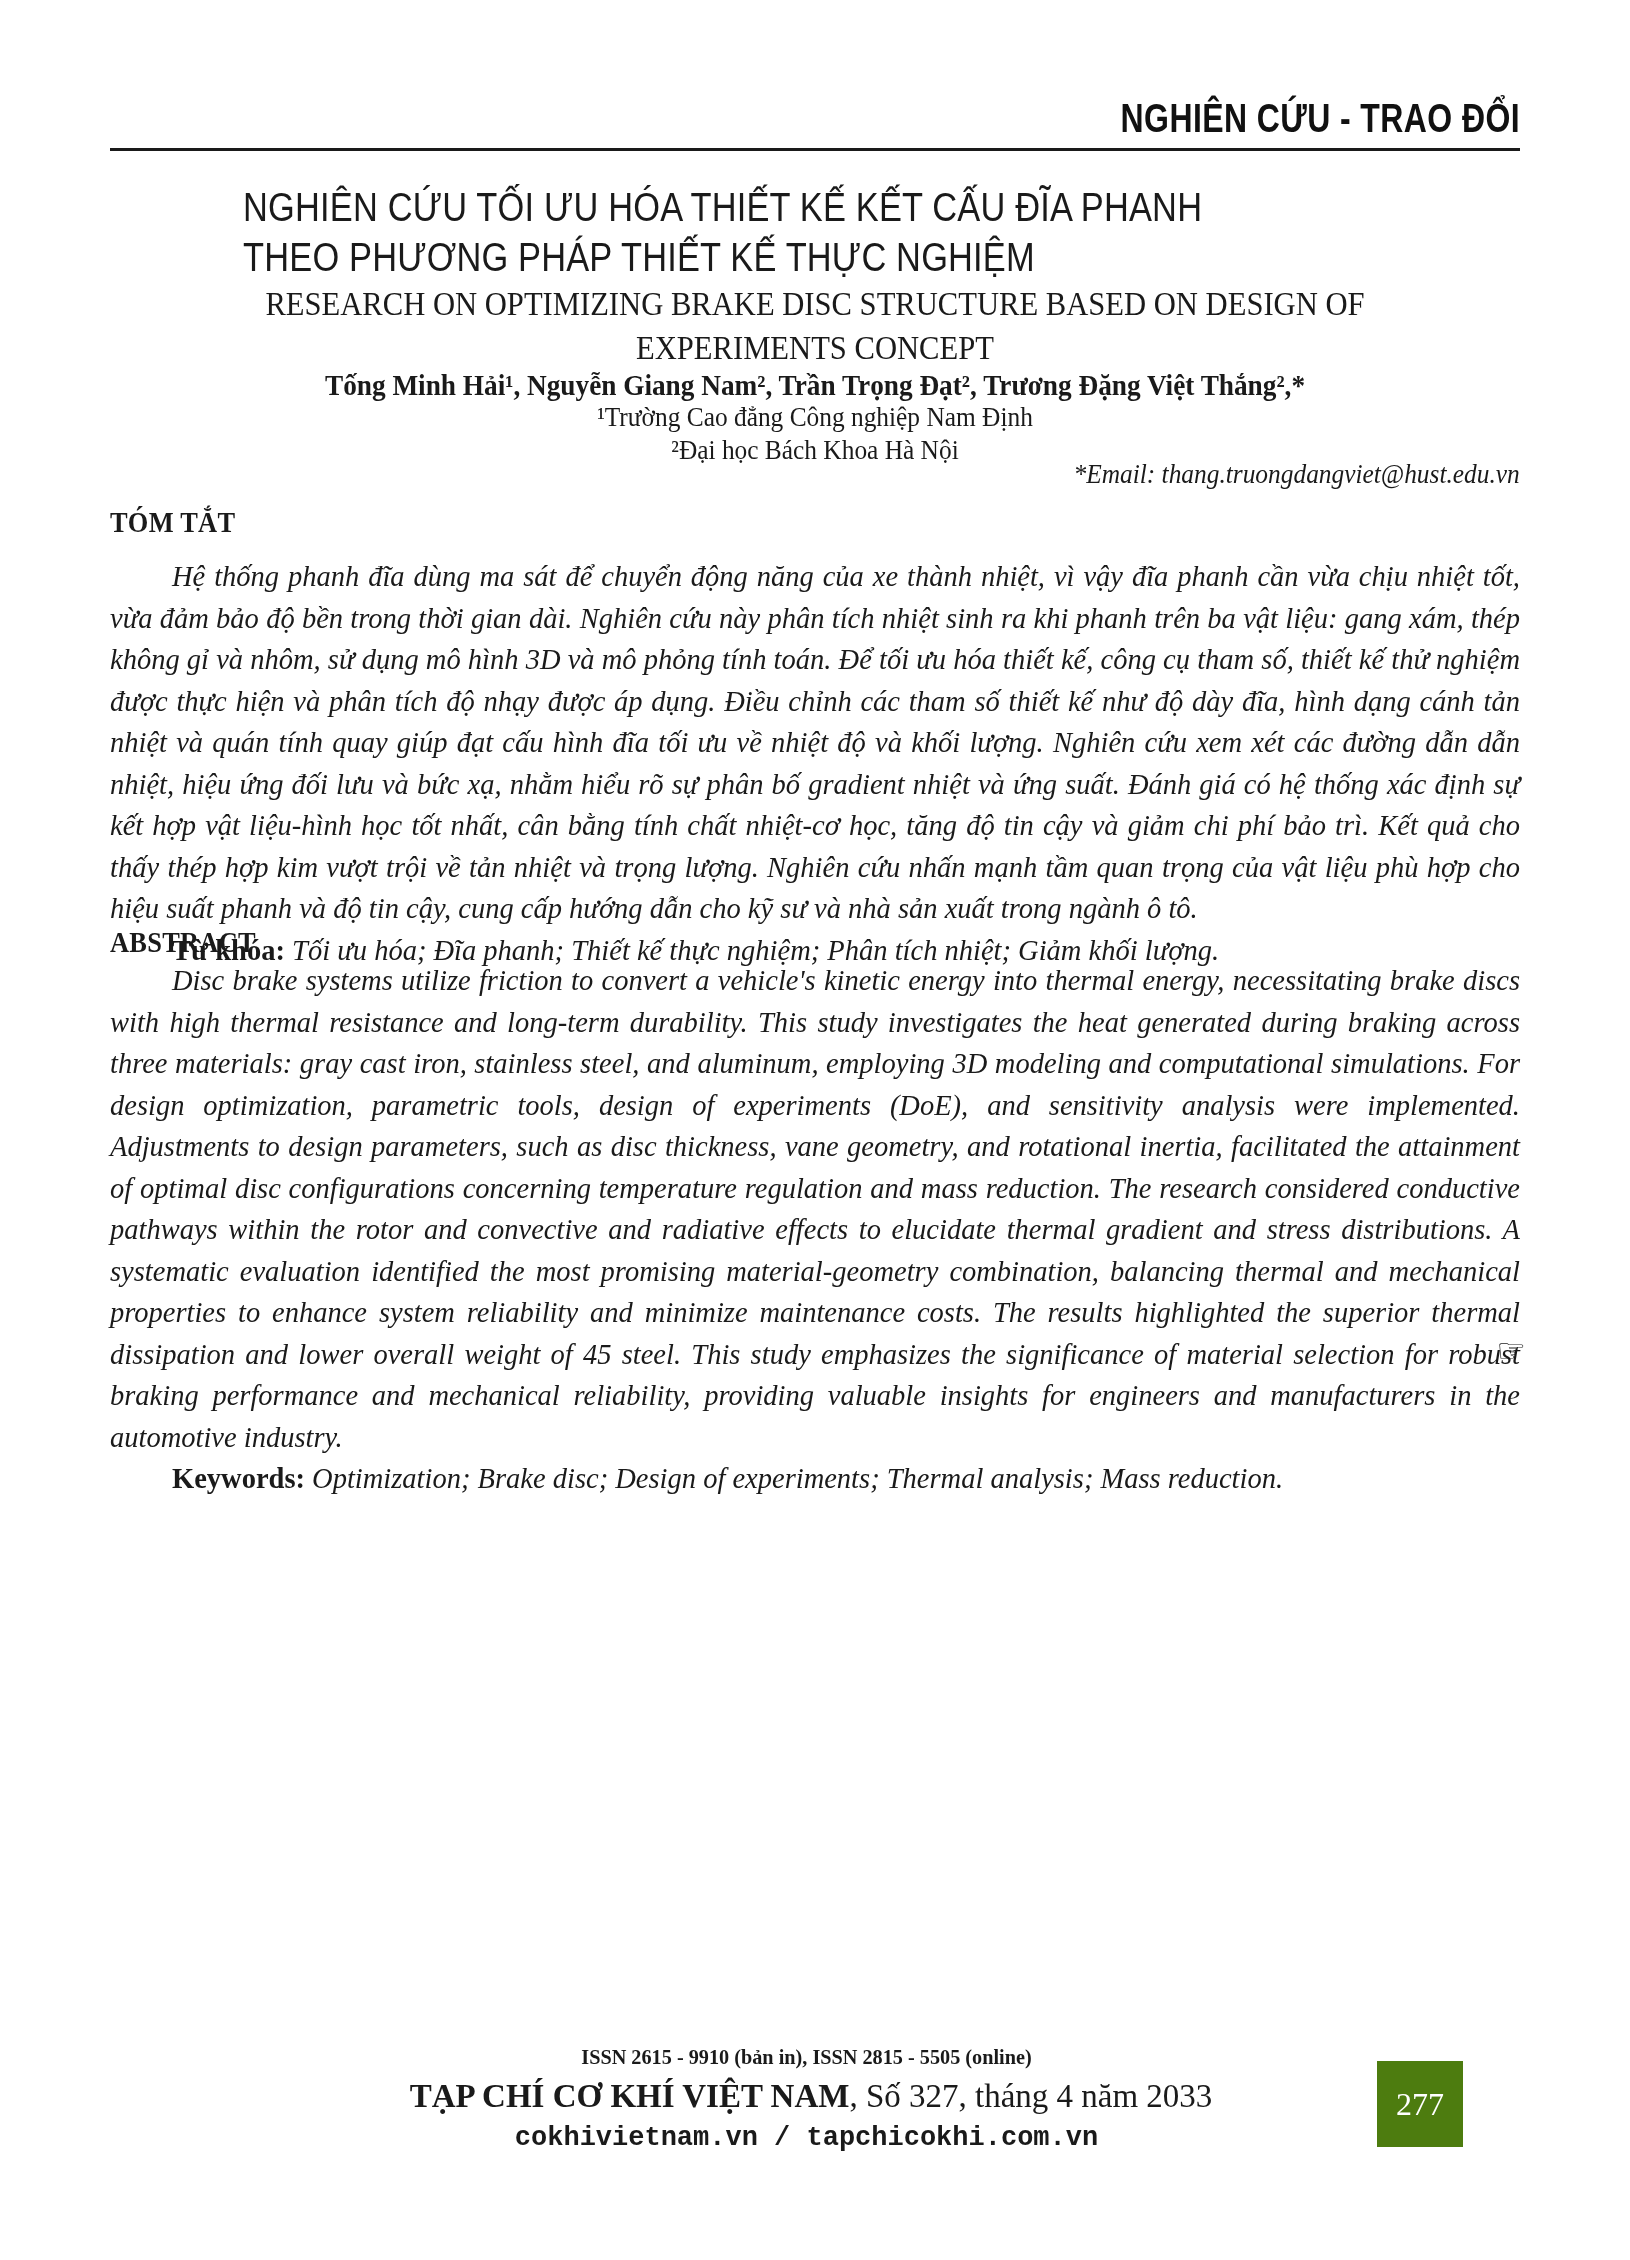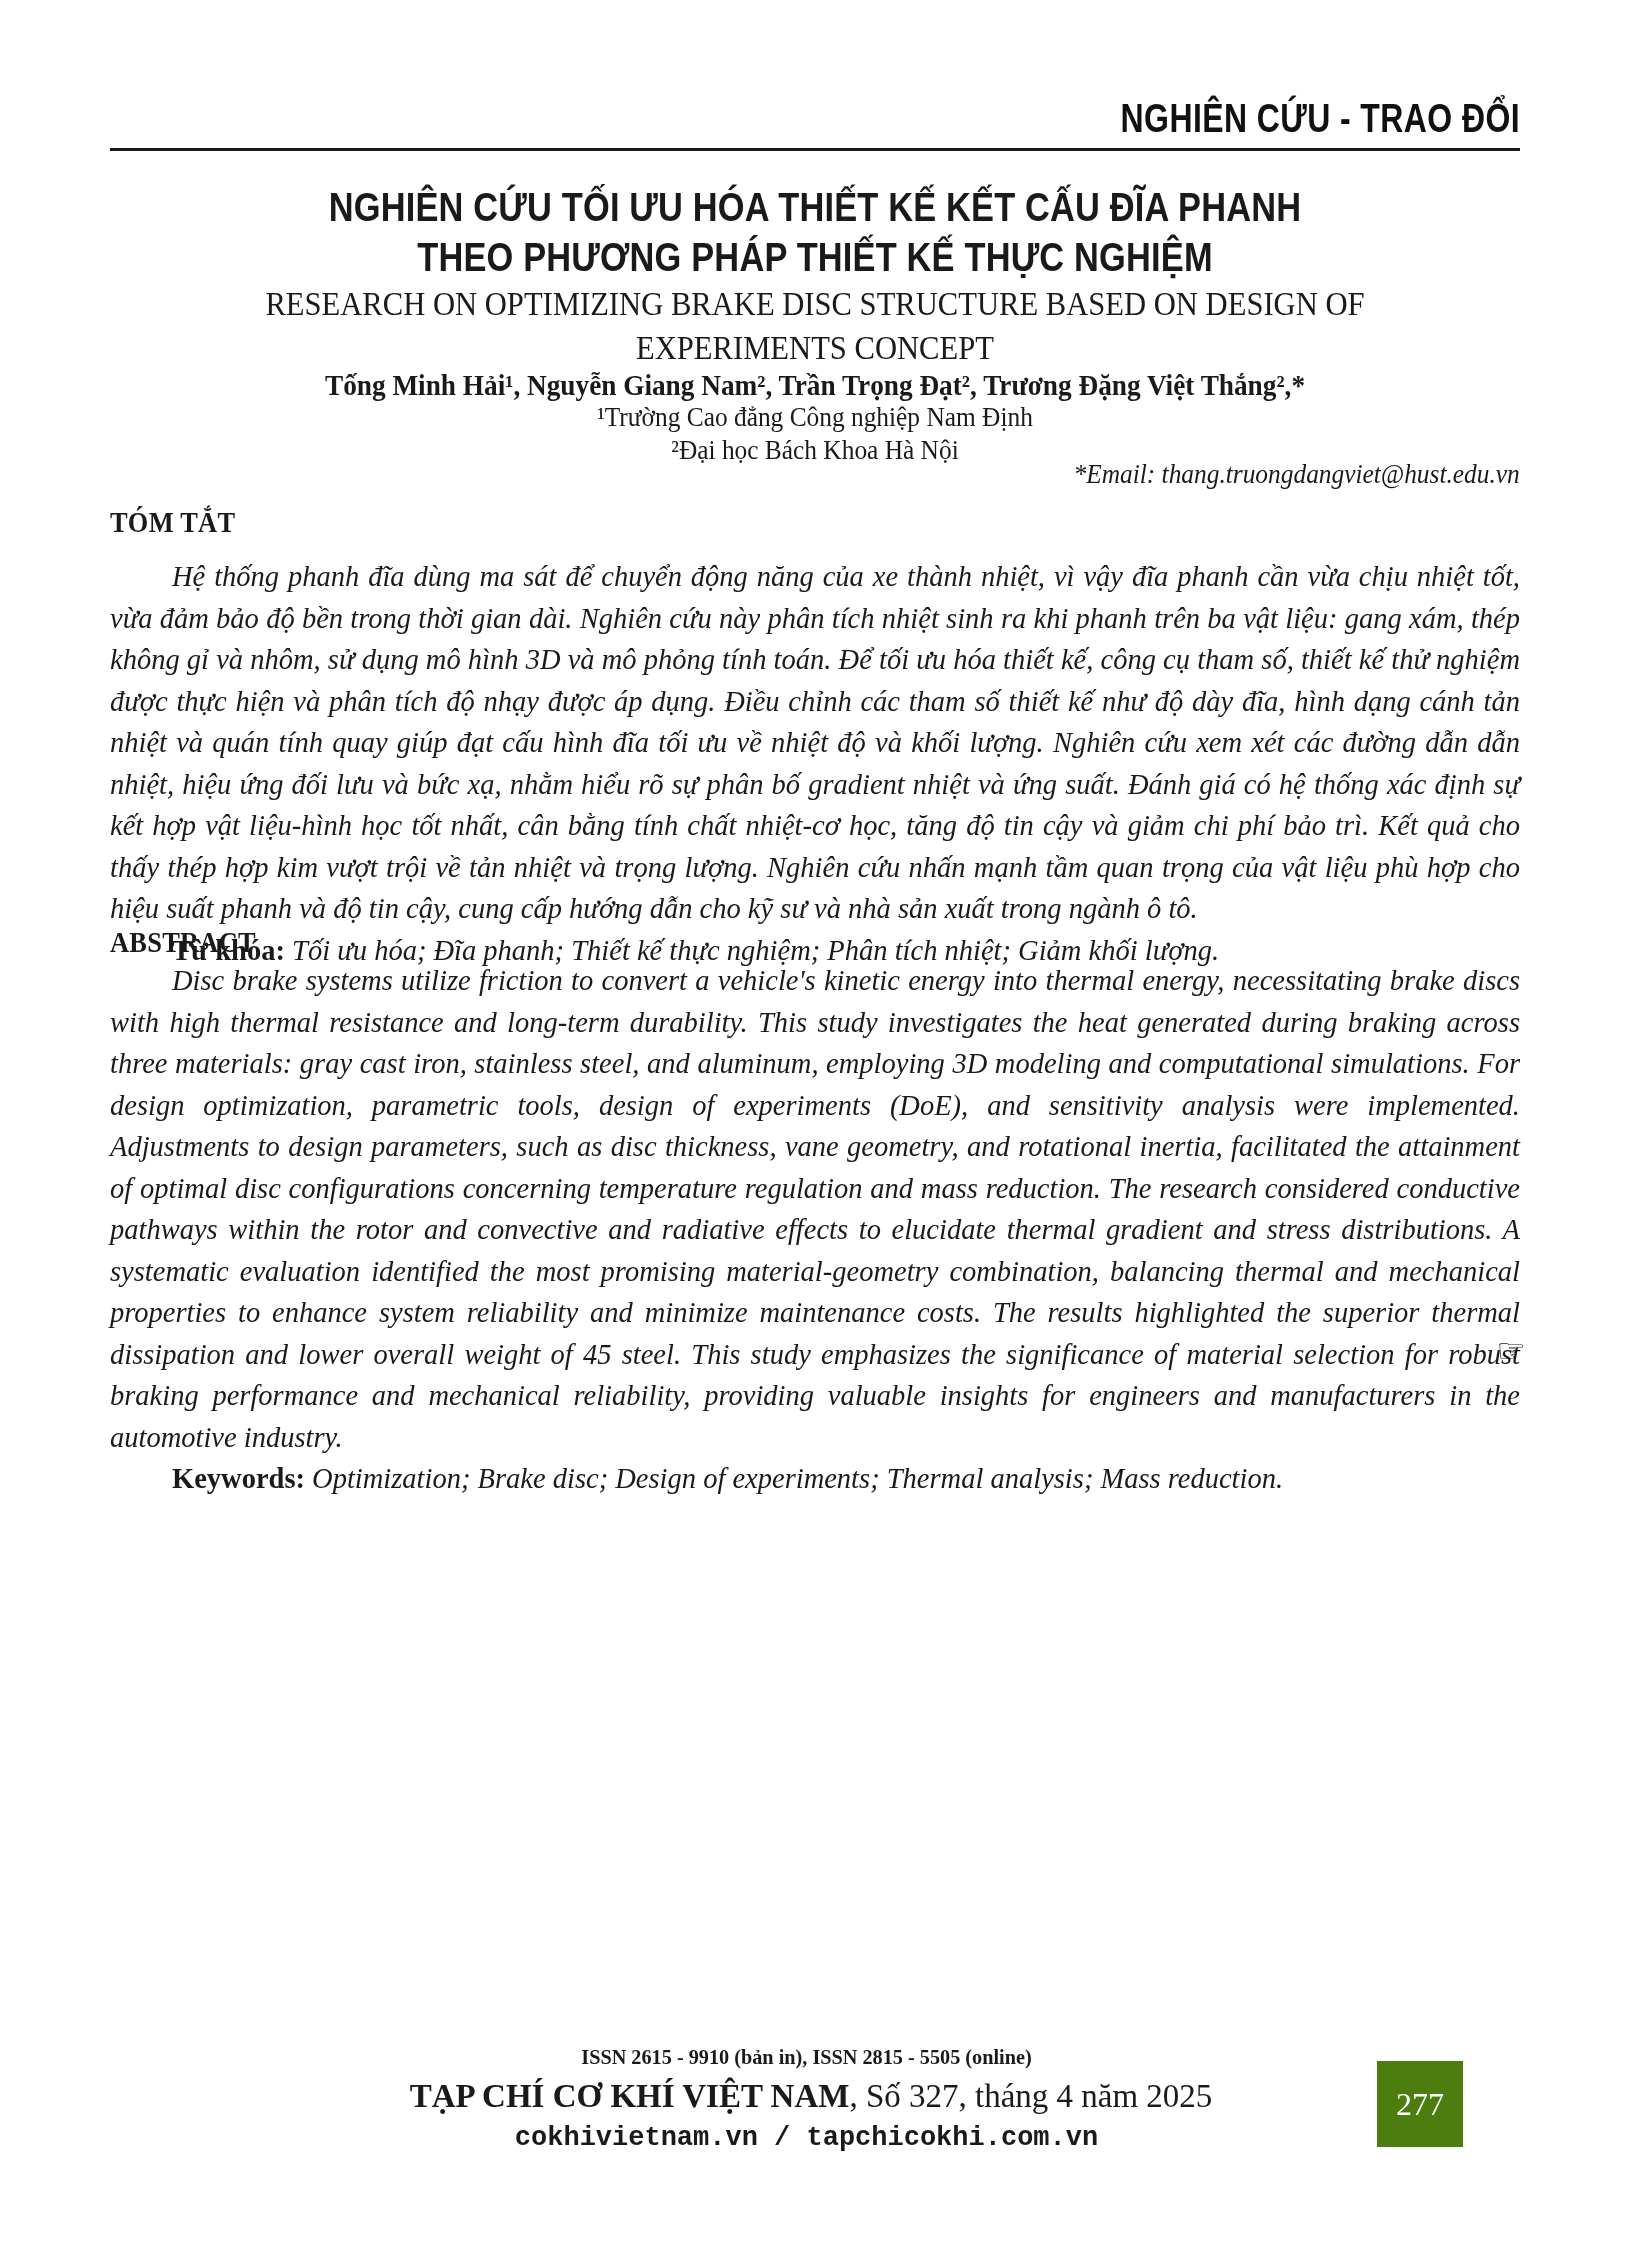--- a/index.html
+++ b/index.html
@@ -42,23 +42,23 @@
     height: 3px;
     background: #1a1a1a;
   }
 
   
   .title-vi {
     position: absolute;
     left: 150px;
     right: 150px;
     top: 182px;
-    text-align: center;
+    text-align: left;
     font-family: "Liberation Sans", "DejaVu Sans", sans-serif;
-    font-weight: bold;
+    font-weight: normal;
     font-size: 40px;
     line-height: 50px;
     letter-spacing: 0.2px;
   }
   .title-vi .tline {
     display: block;
     transform: scaleX(0.86);
   }
   .title-en {
     position: absolute;
@@ -233,19 +233,19 @@
 
   <div class="abs-body abs-en">
     <p>Disc brake systems utilize friction to convert a vehicle's kinetic energy into thermal energy, necessitating brake discs with high thermal resistance and long-term durability. This study investigates the heat generated during braking across three materials: gray cast iron, stainless steel, and aluminum, employing 3D modeling and computational simulations. For design optimization, parametric tools, design of experiments (DoE), and sensitivity analysis were implemented. Adjustments to design parameters, such as disc thickness, vane geometry, and rotational inertia, facilitated the attainment of optimal disc configurations concerning temperature regulation and mass reduction. The research considered conductive pathways within the rotor and convective and radiative effects to elucidate thermal gradient and stress distributions. A systematic evaluation identified the most promising material-geometry combination, balancing thermal and mechanical properties to enhance system reliability and minimize maintenance costs. The results highlighted the superior thermal dissipation and lower overall weight of 45 steel. This study emphasizes the significance of material selection for robust braking performance and mechanical reliability, providing valuable insights for engineers and manufacturers in the automotive industry.</p>
     <p class="kw"><b>Keywords:</b> <span>Optimization; Brake disc; Design of experiments; Thermal analysis; Mass reduction.</span></p>
   </div>
 
   <div class="hand">☞</div>
 
   <div class="footer">
     <span class="issn">ISSN 2615 - 9910 (bản in), ISSN 2815 - 5505 (online)</span>
-    <span class="journal"><b>TẠP CHÍ CƠ KHÍ VIỆT NAM</b><span>, Số 327, tháng 4 năm 2025</span></span>
+    <span class="journal"><b>TẠP CHÍ CƠ KHÍ VIỆT NAM</b><span>, Số 327, tháng 4 năm 2033</span></span>
     <span class="web">cokhivietnam.vn / tapchicokhi.com.vn</span>
   </div>
 
   <div class="pagebox">277</div>
 
 </div>
 
 </body></html>

